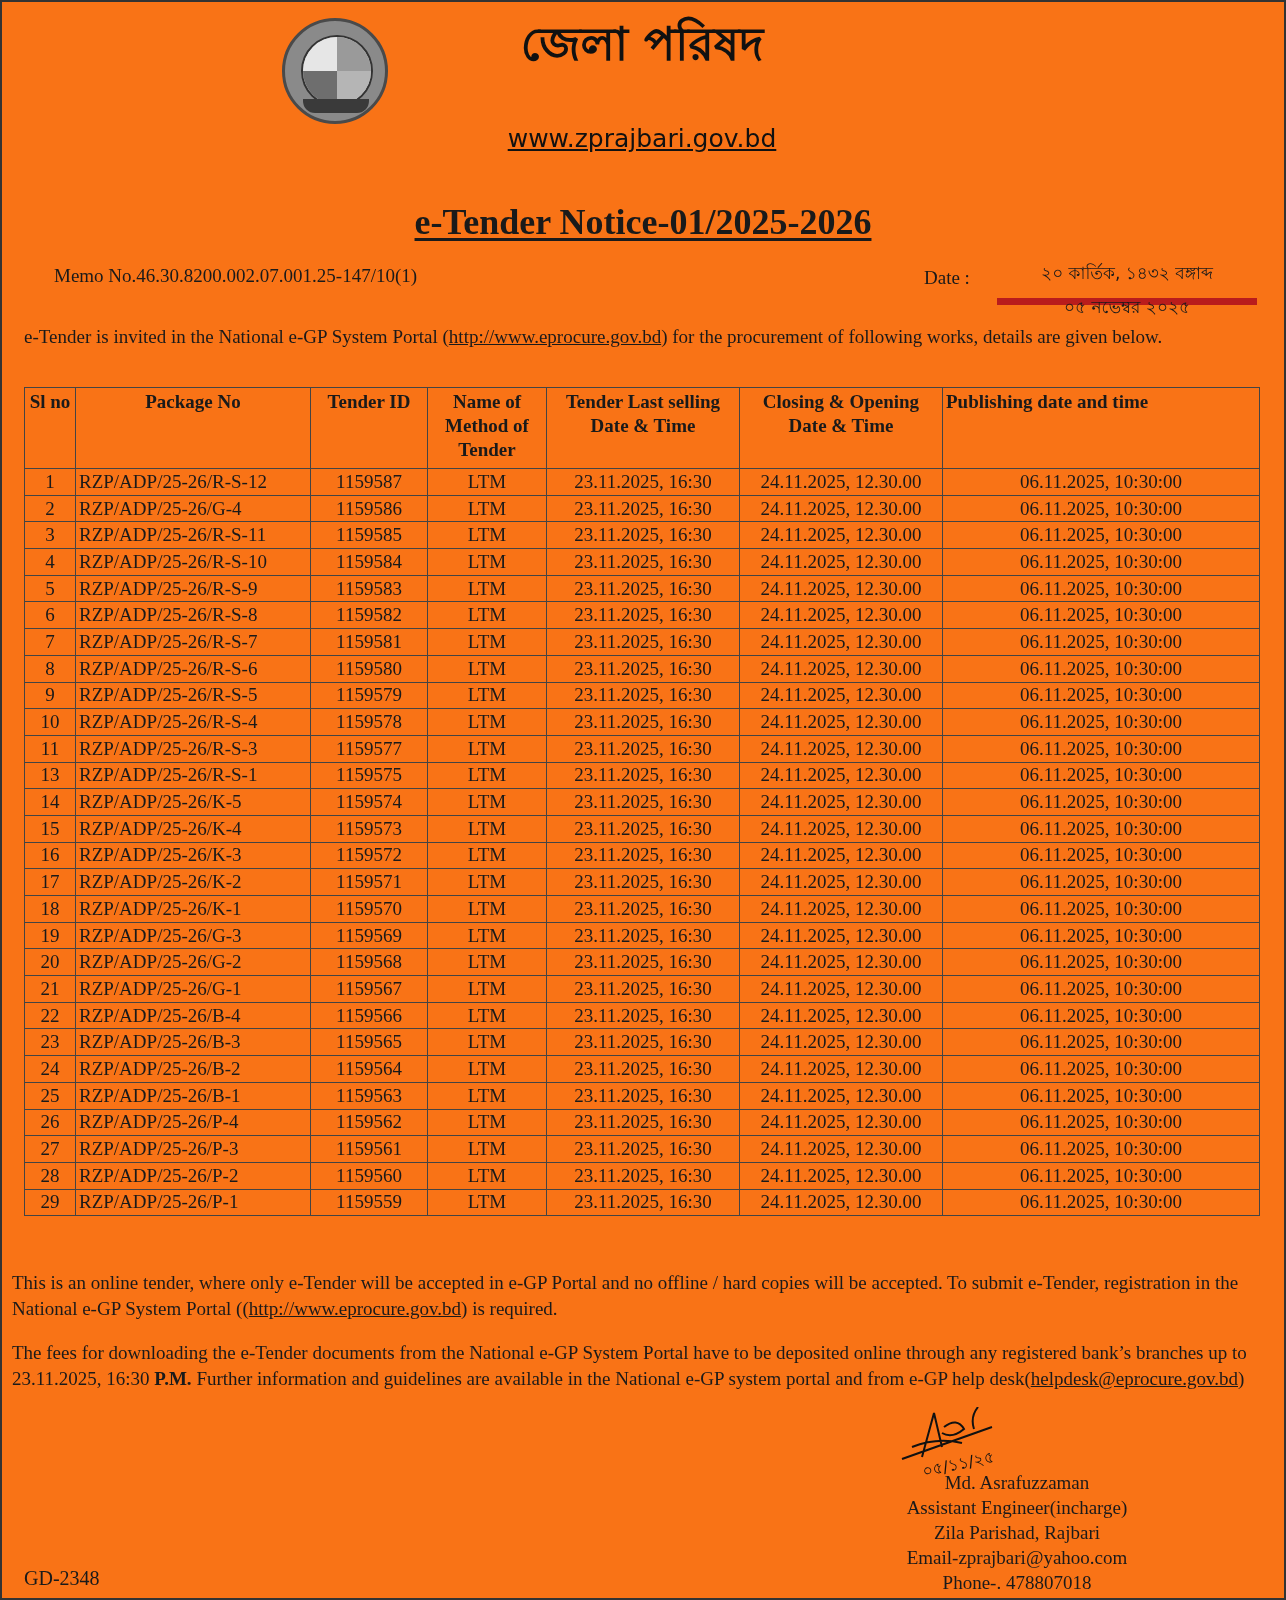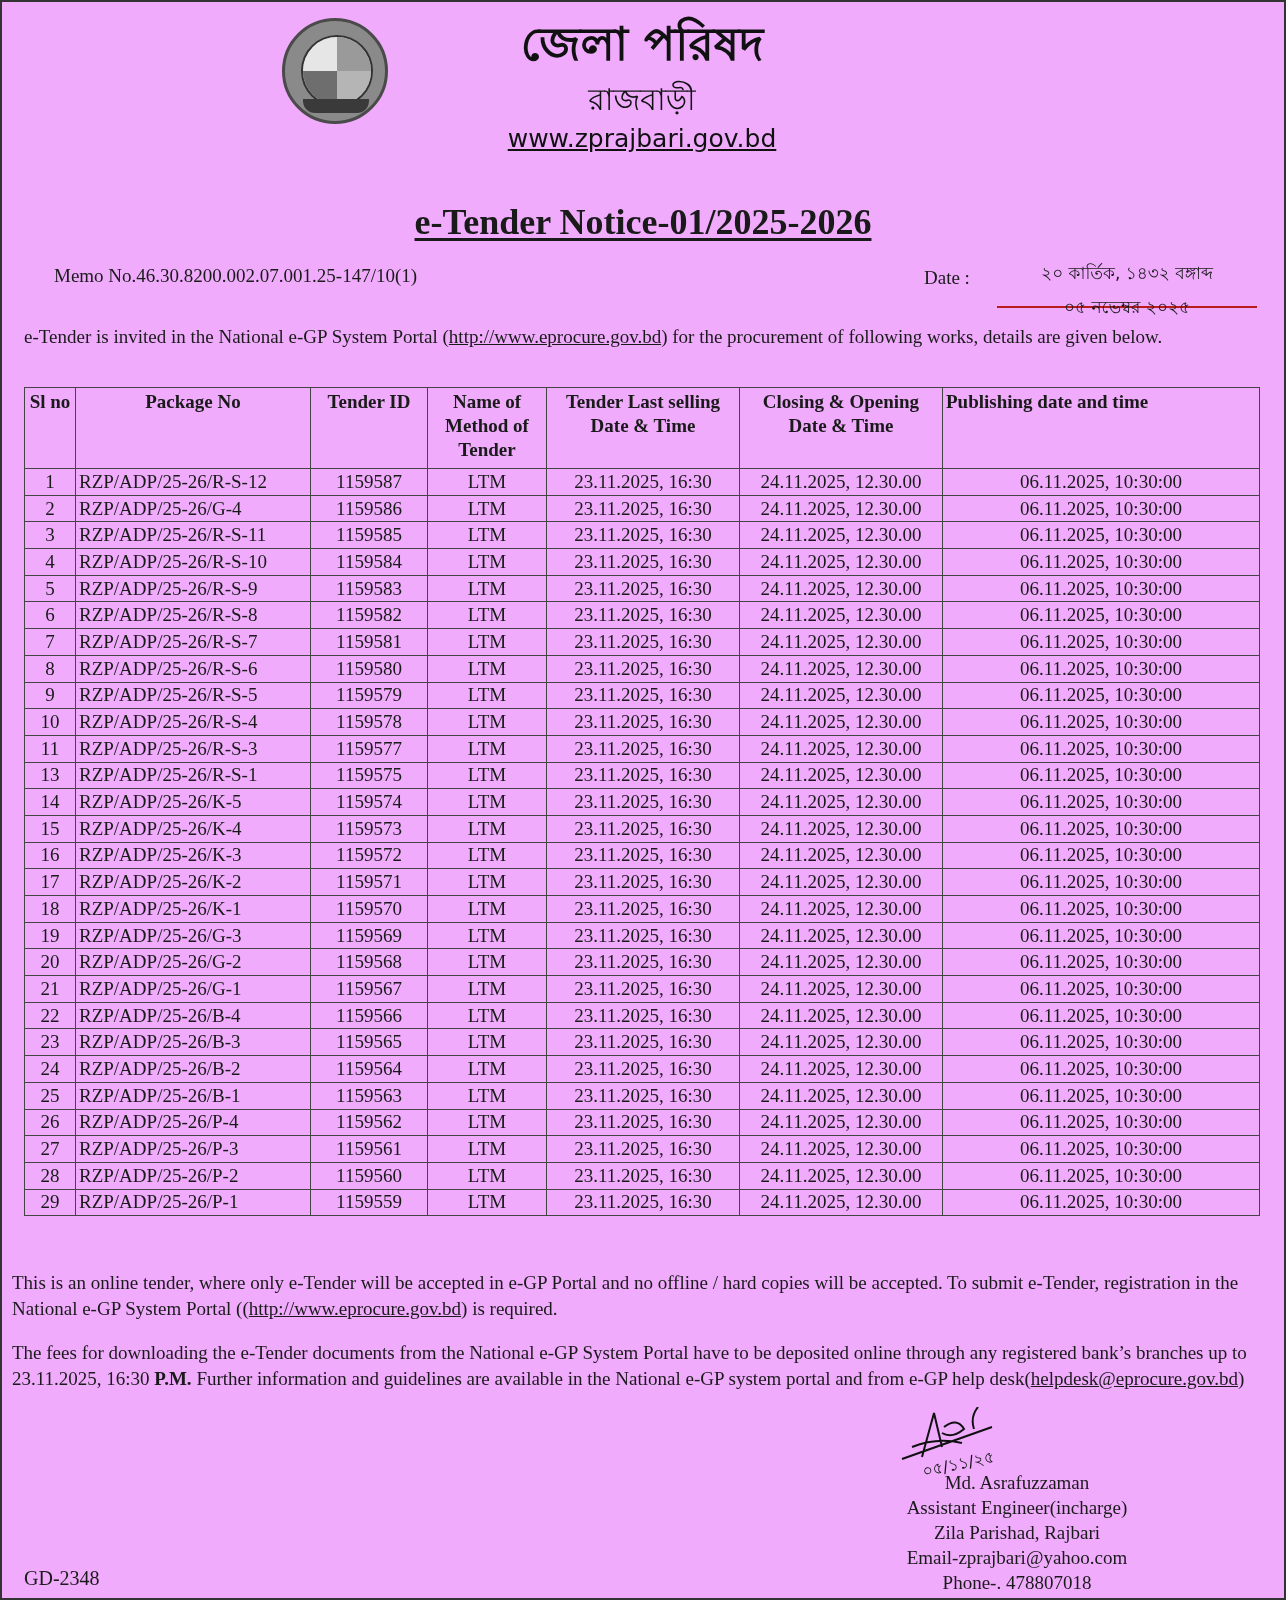--- a/index.html
+++ b/index.html
@@ -1,32 +1,32 @@
 <!DOCTYPE html>
 <html><head>
 <meta charset="utf-8">
 <style>
   html, body { margin: 0; padding: 0; background: #ffffff; }
   body { width: 1286px; height: 1600px; position: relative; overflow: hidden; font-family: "Liberation Serif", serif; color: #1a1a1a; }
-  .page { position: absolute; left: 0; top: 0; width: 1282px; height: 1596px; border: 2px solid #333; background: #f0abfc; }
+  .page { position: absolute; left: 0; top: 0; width: 1282px; height: 1596px; border: 2px solid #333; background: #f97316; }
   .logo { position: absolute; left: 280px; top: 16px; width: 106px; height: 106px; border-radius: 50%; background: #8a8a8a; border: 3px solid #4a4a4a; box-sizing: border-box; }
   .logo .inner { position: absolute; left: 16px; top: 14px; width: 68px; height: 68px; border-radius: 50%; background: #c9c9c9; border: 2px solid #333; overflow: hidden; }
   .logo .q1 { position:absolute; left:0; top:0; width:34px; height:34px; background:#e6e6e6; }
   .logo .q2 { position:absolute; right:0; top:0; width:34px; height:34px; background:#9a9a9a; }
   .logo .q3 { position:absolute; left:0; bottom:0; width:34px; height:34px; background:#6e6e6e; }
   .logo .q4 { position:absolute; right:0; bottom:0; width:34px; height:34px; background:#b5b5b5; }
   .logo .ribbon { position:absolute; left:18px; top:78px; width:66px; height:14px; background:#3a3a3a; border-radius: 0 0 12px 12px; }
   .hdr-title { position: absolute; left: 490px; top: 14px; width: 300px; text-align: center; font-family: "DejaVu Sans", sans-serif; font-weight: bold; font-size: 46px; line-height: 56px; color: #111; }
   .hdr-sub { position: absolute; left: 490px; top: 80px; width: 300px; text-align: center; font-family: "DejaVu Sans", sans-serif; font-size: 30px; line-height: 36px; color: #111; }
   .hdr-url { position: absolute; left: 480px; top: 122px; width: 320px; text-align: center; font-family: "DejaVu Sans", sans-serif; font-size: 25px; line-height: 30px; text-decoration: underline; color: #111; }
   .notice-title { position: absolute; left: 0; width: 100%; top: 198px; text-align: center; font-size: 36px; font-weight: bold; line-height: 44px; }
   .notice-title span { text-decoration: underline; text-decoration-thickness: 3px; text-underline-offset: 4px; }
   .memo { position: absolute; left: 52px; top: 262px; font-size: 19px; line-height: 24px; }
   .date-label { position: absolute; left: 922px; top: 264px; font-size: 19px; line-height: 24px; }
-  .date-bn1 { position: absolute; left: 995px; top: 258px; width: 260px; text-align: center; font-family: "DejaVu Sans", sans-serif; font-size: 17px; line-height: 26px; border-bottom: 2px solid #b91c1c; padding-bottom: 20px; }
+  .date-bn1 { position: absolute; left: 995px; top: 258px; width: 260px; text-align: center; font-family: "DejaVu Sans", sans-serif; font-size: 17px; line-height: 26px; border-bottom: 7px solid #b91c1c; padding-bottom: 12px; }
   .date-bn2 { position: absolute; left: 995px; top: 292px; width: 260px; text-align: center; font-family: "DejaVu Sans", sans-serif; font-size: 17px; line-height: 26px; }
   .intro { position: absolute; left: 22px; top: 322px; width: 1240px; font-size: 19px; line-height: 26px; }
   .intro a, .para a { color: #1a1a1a; text-decoration: underline; }
   table.tenders { position: absolute; left: 22px; top: 385px; width: 1236px; border-collapse: collapse; font-size: 19px; }
   table.tenders th, table.tenders td { border: 1.5px solid #444; padding: 0 3px; }
   table.tenders th { font-weight: bold; vertical-align: top; line-height: 24px; height: 78px; padding-top: 2px; }
   table.tenders td { height: 25.7px; line-height: 24px; text-align: center; }
   table.tenders td.pkg { text-align: left; }
   .c-sl { width: 44px; } .c-pkg { width: 228px; } .c-id { width: 110px; } .c-m { width: 112px; }
   .c-ls { width: 186px; margin-top: 12px; } .c-co { width: 196px; } .c-pub { width: auto; }
@@ -46,21 +46,20 @@
     <div class="inner">
       <div class="q1"></div>
         <div class="q2"></div>
         <div class="q3"></div>
         <div class="q4"></div>
     </div>
     <div class="ribbon"></div>
   </div>
 
   <div class="hdr-title">জেলা পরিষদ</div>
-  <div class="hdr-sub">রাজবাড়ী</div>
   <div class="hdr-url">www.zprajbari.gov.bd</div>
 
   <div class="notice-title"><span>e-Tender Notice-01/2025-2026</span></div>
 
   <div class="memo">Memo No.46.30.8200.002.07.001.25-147/10(1)</div>
   <div class="date-label">Date :</div>
   <div class="date-bn1">২০ কার্তিক, ১৪৩২ বঙ্গাব্দ</div>
   <div class="date-bn2">০৫ নভেম্বর ২০২৫</div>
 
   <div class="intro">

